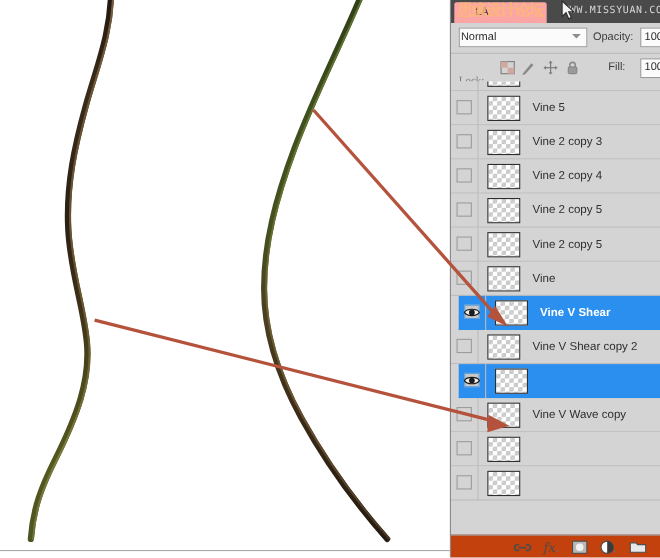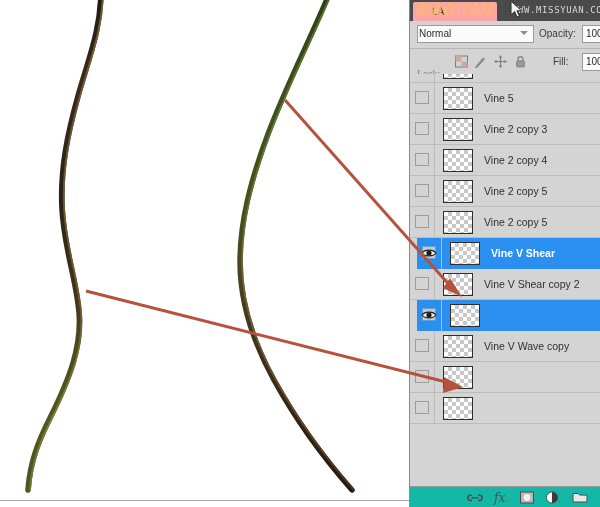--- a/index.html
+++ b/index.html
@@ -120,21 +120,21 @@
   }
   .lname{
     position:absolute;left:74px;top:0;height:31px;line-height:31px;
     font-size:10.5px;color:#2f2f2f;white-space:nowrap;
   }
   .layer-row.selected .lname{color:#ffffff;font-weight:bold;}
 
   
   #panel-bottom{
     position:absolute;left:0;top:486px;width:190px;height:21px;
-    background:#14b8a6;border-top:1px solid #9a9a9a;box-sizing:border-box;
+    background:#c2410c;border-top:1px solid #9a9a9a;box-sizing:border-box;
   }
   .btnicon{position:absolute;top:2px;width:18px;height:17px;}
   #btn-link{left:56px;}
   #btn-fx{left:82px;}
   #btn-mask{left:108px;}
   #btn-adjust{left:134px;}
   #btn-group{left:161px;}
 
   
   #arrows{position:absolute;left:0;top:0;width:600px;height:507px;pointer-events:none;}
@@ -299,20 +299,28 @@
             <div class="lname">Vine 2 copy 5</div>
           </div>
           <div class="layer-row">
             <div class="eye-cell">
               <div class="eye-box"></div>
             </div>
             <div class="divider-v"></div>
             <div class="thumb"></div>
             <div class="lname">Vine 2 copy 5</div>
           </div>
+          <div class="layer-row">
+            <div class="eye-cell">
+              <div class="eye-box"></div>
+            </div>
+            <div class="divider-v"></div>
+            <div class="thumb"></div>
+            <div class="lname">Vine</div>
+          </div>
           <div class="layer-row selected">
             <div class="eye-cell">
               <div class="eye-box"></div>
               <svg class="eye-glyph" viewBox="0 0 16 14">
                 <path d="M1.2 7 C3.4 3.2, 12.6 3.2, 14.8 7 C12.6 10.8, 3.4 10.8, 1.2 7 Z" fill="#f0f0f0" stroke="#1c1c1c" stroke-width="1.1"></path>
                 <circle cx="8" cy="7" r="2.6" fill="#1c1c1c"></circle>
               </svg>
             </div>
             <div class="divider-v"></div>
             <div class="thumb"></div>

